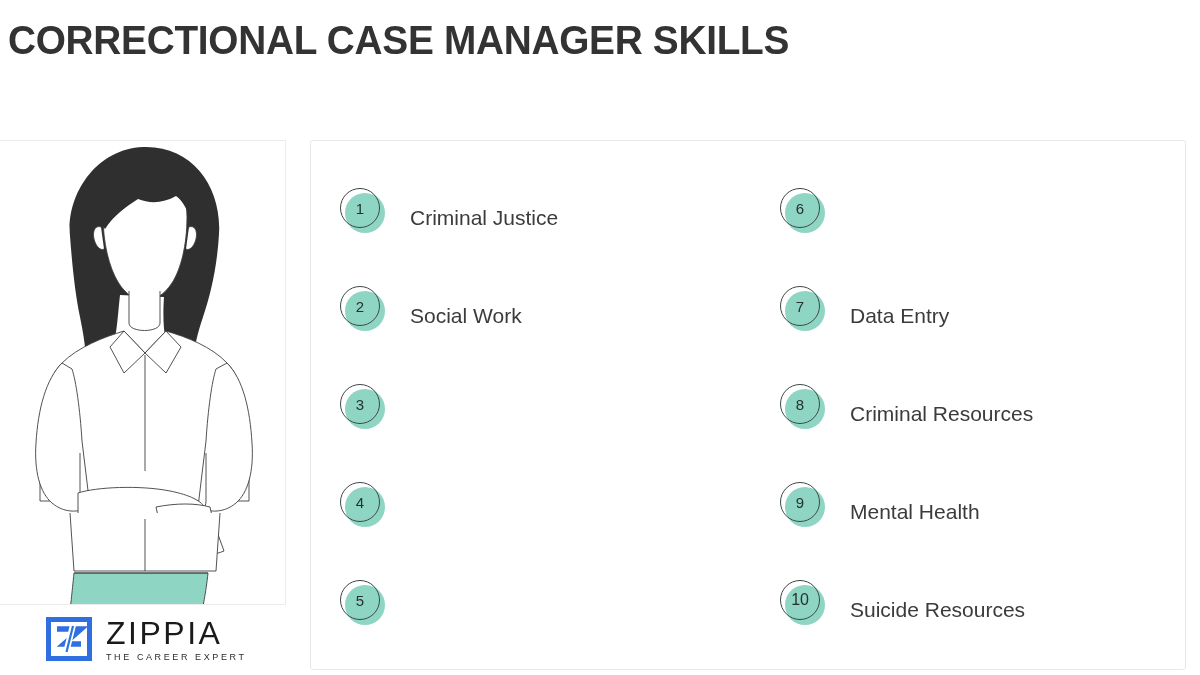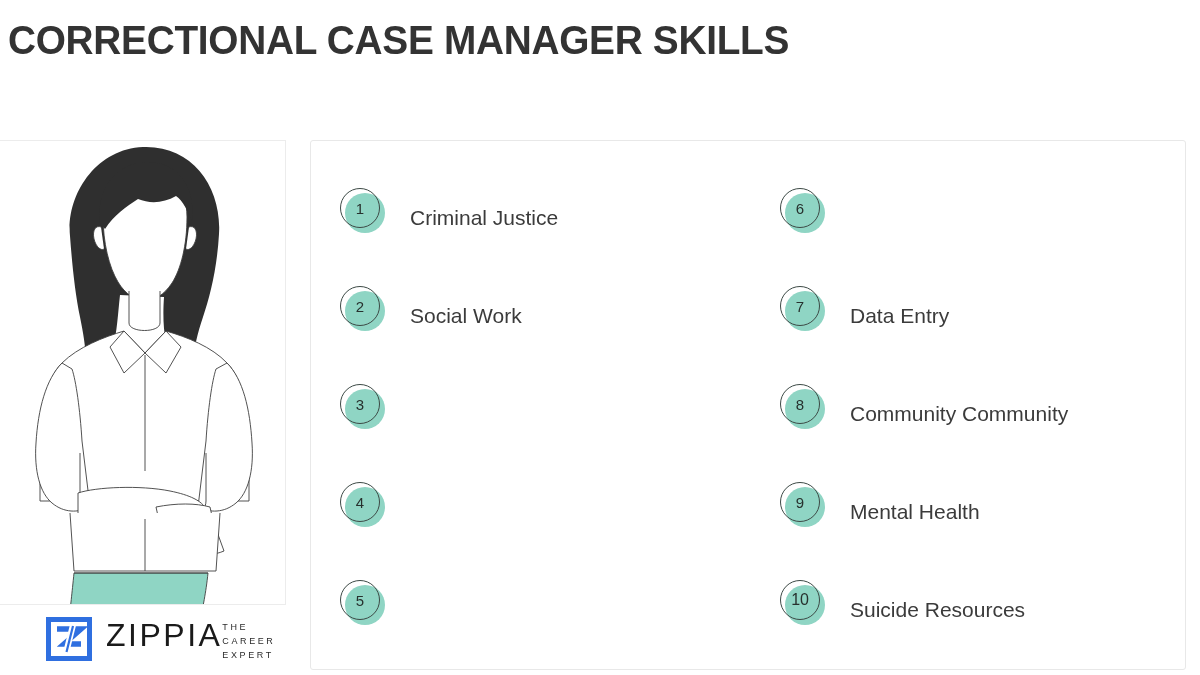--- a/index.html
+++ b/index.html
@@ -54,20 +54,21 @@
     height: 69px;
     background: #ffffff;
     display: flex;
     align-items: center;
     padding-left: 46px;
     box-sizing: border-box;
   }
   .logo-mark { flex: 0 0 auto; margin-right: 14px; }
   .logo-text-wrap {
     display: flex;
+    flex-direction: column;
     justify-content: center;
   }
   .logo-word {
     font-family: "Liberation Sans", sans-serif;
     font-size: 32px;
     font-weight: 400;
     letter-spacing: 2.5px;
     color: #1a1a1a;
     line-height: 32px;
   }
@@ -282,21 +283,21 @@
         <span class="ring"></span>
         <span class="num">3</span>
       </div>
     </div>
     <div class="skill-item col2">
       <div class="badge">
         <span class="disc"></span>
         <span class="ring"></span>
         <span class="num">8</span>
       </div>
-      <span class="skill-label">Community Community</span>
+      <span class="skill-label">Criminal Resources</span>
     </div>
 
     <div class="skill-item">
       <div class="badge">
         <span class="disc"></span>
         <span class="ring"></span>
         <span class="num">4</span>
       </div>
     </div>
     <div class="skill-item col2">

